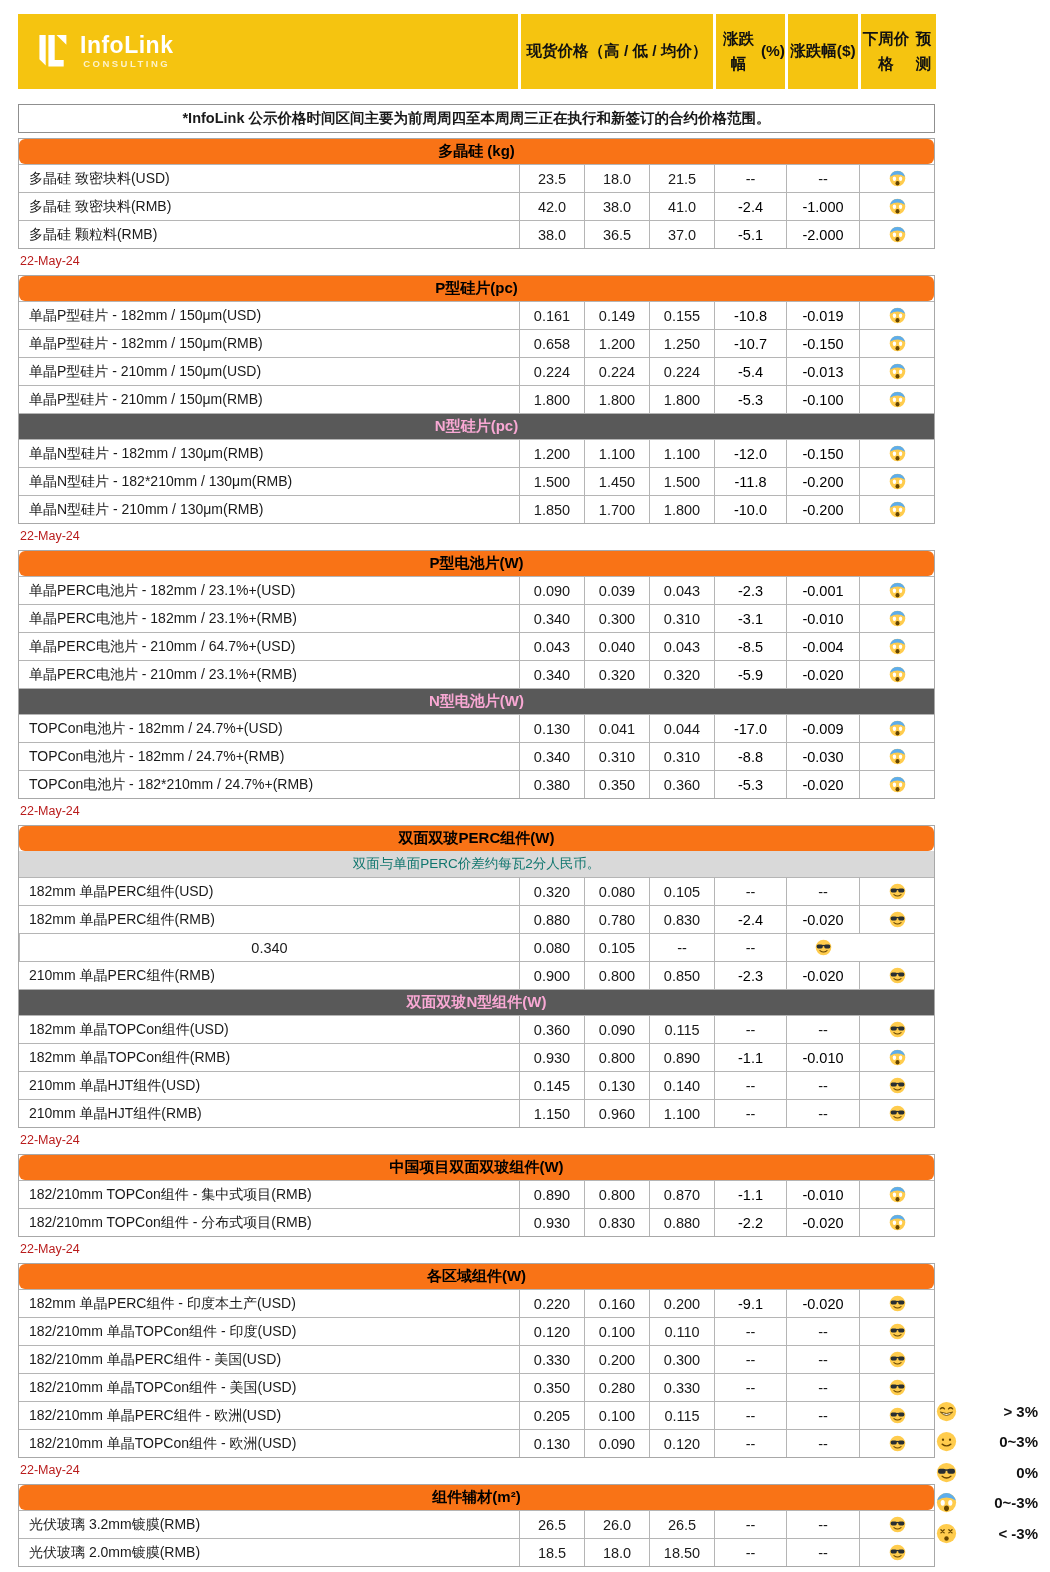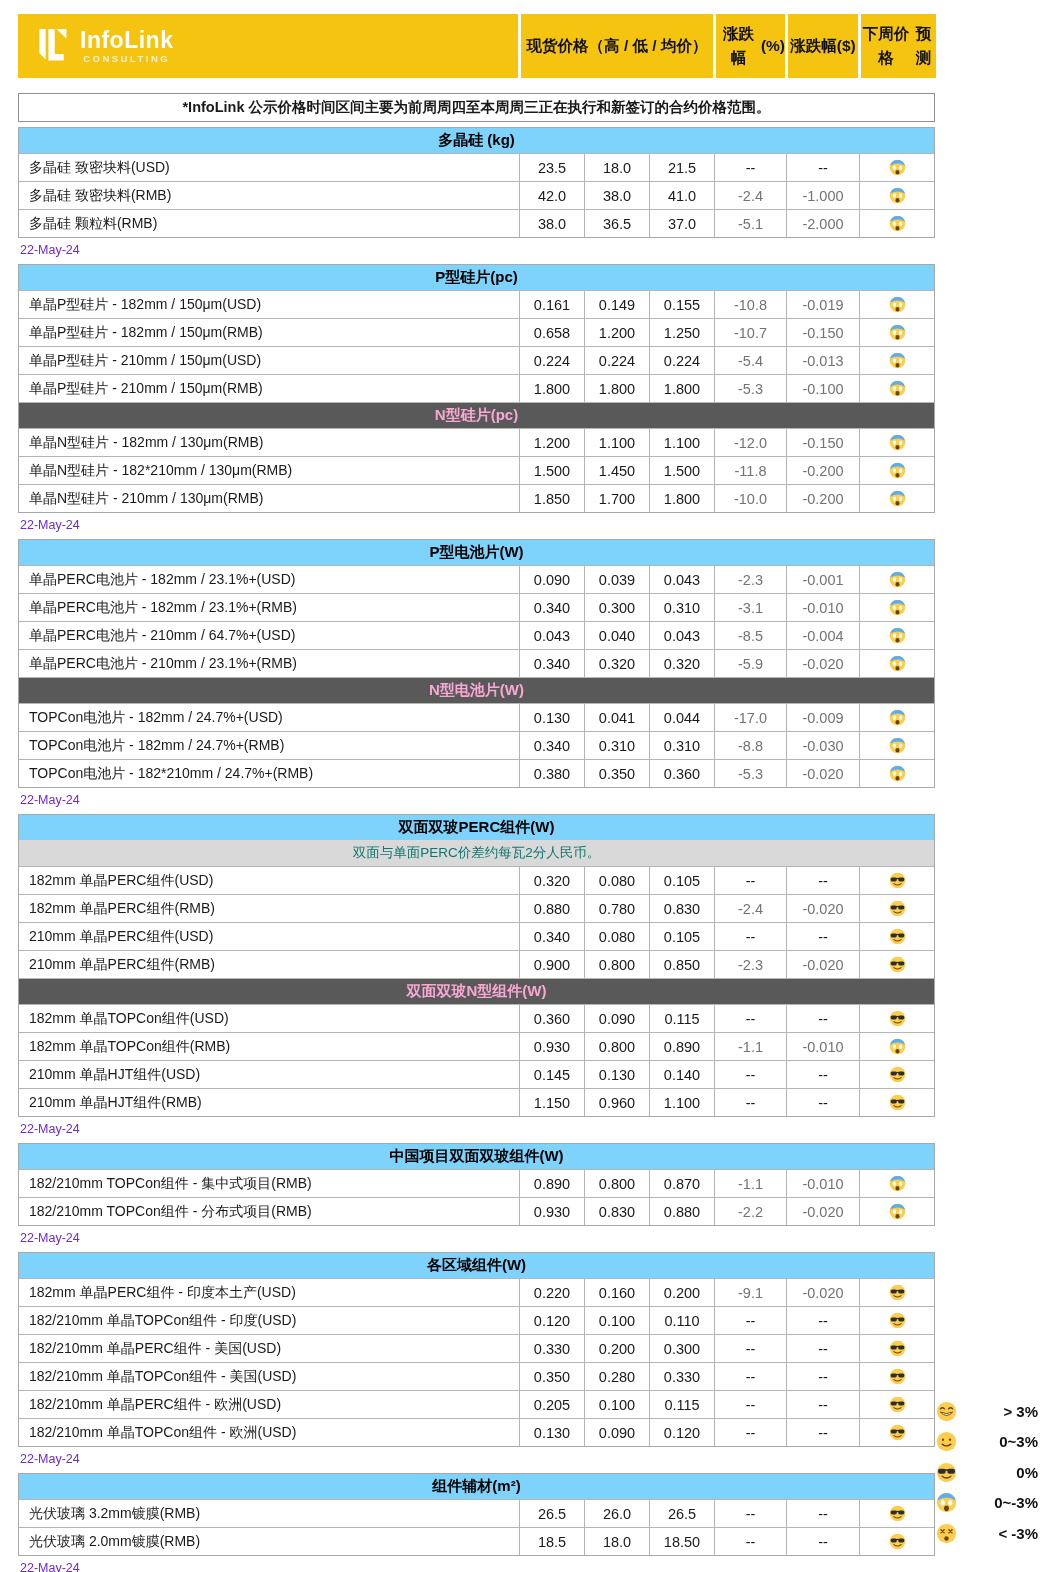--- a/index.html
+++ b/index.html
@@ -1,44 +1,44 @@
 <!DOCTYPE html>
 <html><head>
 <meta charset="utf-8">
 <style>
   html,body{margin:0;padding:0;background:#fff;}
   body{width:1050px;height:1572px;position:relative;font-family:"Liberation Sans",sans-serif;color:#1a1a1a;overflow:hidden;}
   .page{position:absolute;top:14px;left:18px;width:917px;}
 
   
-  .head-grid{display:grid;grid-template-columns:500px 192px 69px 70px 75px;column-gap:3px;height:64px;}
+  .head-grid{display:grid;grid-template-columns:500px 192px 69px 70px 75px;column-gap:3px;height:75px;}
   .hcell{background:#F5C410;display:flex;flex-direction:row;justify-content:center;align-items:center;
          font-weight:bold;font-size:15.5px;line-height:1.55;color:#111;text-align:center;}
   .logo-cell{flex-direction:row;justify-content:flex-start;align-items:center;padding-left:16px;gap:10px;}
   .logo-mark{width:36px;height:40px;}
   .logo-text .brand{color:#fff;font-size:23px;font-weight:bold;letter-spacing:.5px;line-height:1.1;}
   .logo-text .sub{color:rgba(255,255,255,.78);font-size:9.5px;font-weight:bold;letter-spacing:2.5px;line-height:1.2;}
 
   .note{border:1px solid #8f8f8f;height:27px;display:flex;align-items:center;justify-content:center;
         font-weight:bold;font-size:14.5px;background:#fff;margin-top:15px;}
 
   .block{border:1px solid #a8a8a8;margin-top:0;}
   .block > :not(:first-child):not(.sec-note){border-top:1px solid #b5b5b5;}
   .sec-h{height:25px;display:flex;align-items:center;justify-content:center;font-weight:bold;font-size:15px;}
-  .sec-h.light{background:#7dd3fc;color:#000;}
+  .sec-h.light{background:#f97316;color:#000;border-radius:6px;}
   .sec-h.dark{background:#595959;color:#f9a8d4;}
   .sec-note{height:26px;display:flex;align-items:center;justify-content:center;background:#D9D9D9;font-size:13.5px;color:#0f766e;}
 
   .row{display:grid;grid-template-columns:500px 65px 65px 65px 72px 73px 75px;background:#fff;}
   .c{display:flex;align-items:center;justify-content:center;height:27px;font-size:14.5px;border-left:1px solid #b5b5b5;}
   .c.name{justify-content:flex-start;padding-left:10px;border-left:none;font-size:14px;}
-  .c.red{color:#737373;}
+  .c.red{color:#000000;}
   .c.icon svg{width:17px;height:17px;display:block;}
 
-  .date{color:#6d28d9;font-size:12.5px;height:20px;display:flex;align-items:center;padding-left:2px;margin:2px 0 4px 0;}
+  .date{color:#b91c1c;font-size:12.5px;height:20px;display:flex;align-items:center;padding-left:2px;margin:2px 0 4px 0;}
 
   .legend{position:absolute;top:1396px;left:936px;width:102px;}
   .legend-item{display:flex;align-items:center;height:30.5px;gap:9px;}
   .legend-item svg{width:21px;height:21px;flex:0 0 auto;}
   .legend-label{flex:1;text-align:right;font-size:15px;font-weight:bold;color:#111;white-space:nowrap;}
 </style>
 </head>
 <body>
 
 <div class="page">
@@ -411,21 +411,20 @@
             <svg viewBox="0 0 36 36">
               <circle cx="18" cy="18" r="16.5" fill="#FFCC4D"></circle>
               <rect x="3.5" y="11.5" width="13" height="8.5" rx="3.4" fill="#292F33"></rect>
               <rect x="19.5" y="11.5" width="13" height="8.5" rx="3.4" fill="#292F33"></rect>
               <rect x="13" y="12.5" width="10" height="2.6" fill="#292F33"></rect>
               <path d="M10.5 24.5 Q18 30.5 25.5 24.5" stroke="#664500" stroke-width="2.3" fill="none" stroke-linecap="round"></path>
             </svg>
           </div>
         </div>
         <div class="row">
-          <div class="c name">210mm 单晶PERC组件(USD)</div>
           <div class="c num">0.340</div>
           <div class="c num">0.080</div>
           <div class="c num">0.105</div>
           <div class="c num">--</div>
           <div class="c num">--</div>
           <div class="c icon">
             <svg viewBox="0 0 36 36">
               <circle cx="18" cy="18" r="16.5" fill="#FFCC4D"></circle>
               <rect x="3.5" y="11.5" width="13" height="8.5" rx="3.4" fill="#292F33"></rect>
               <rect x="19.5" y="11.5" width="13" height="8.5" rx="3.4" fill="#292F33"></rect>

